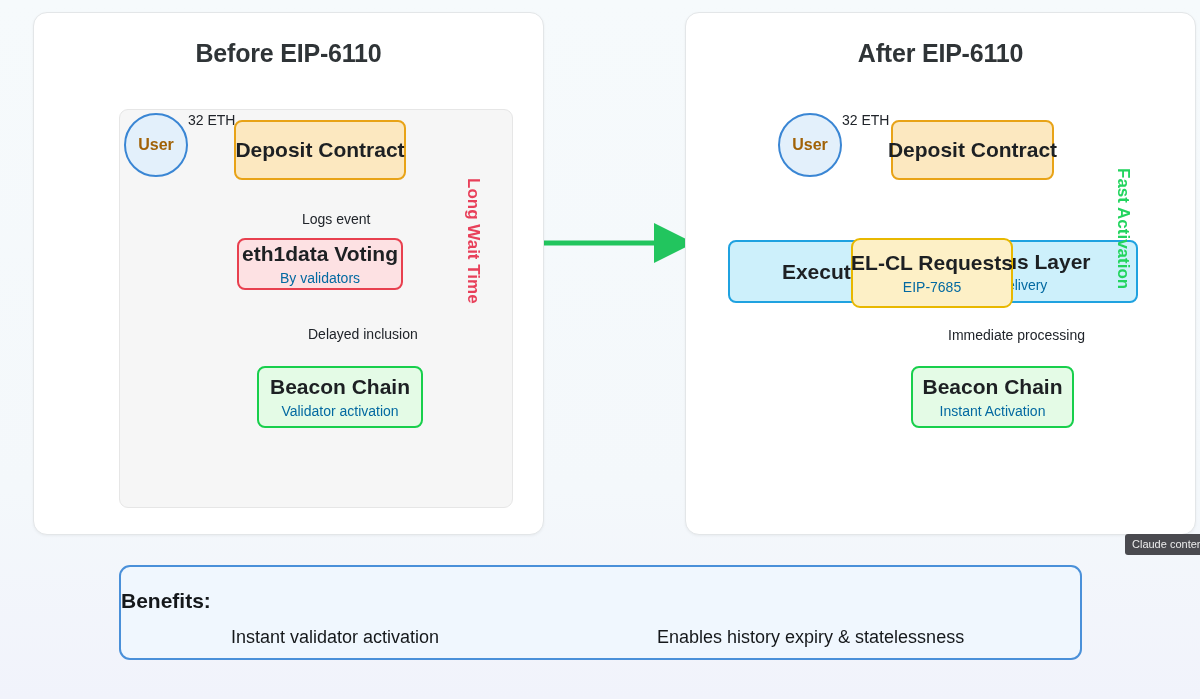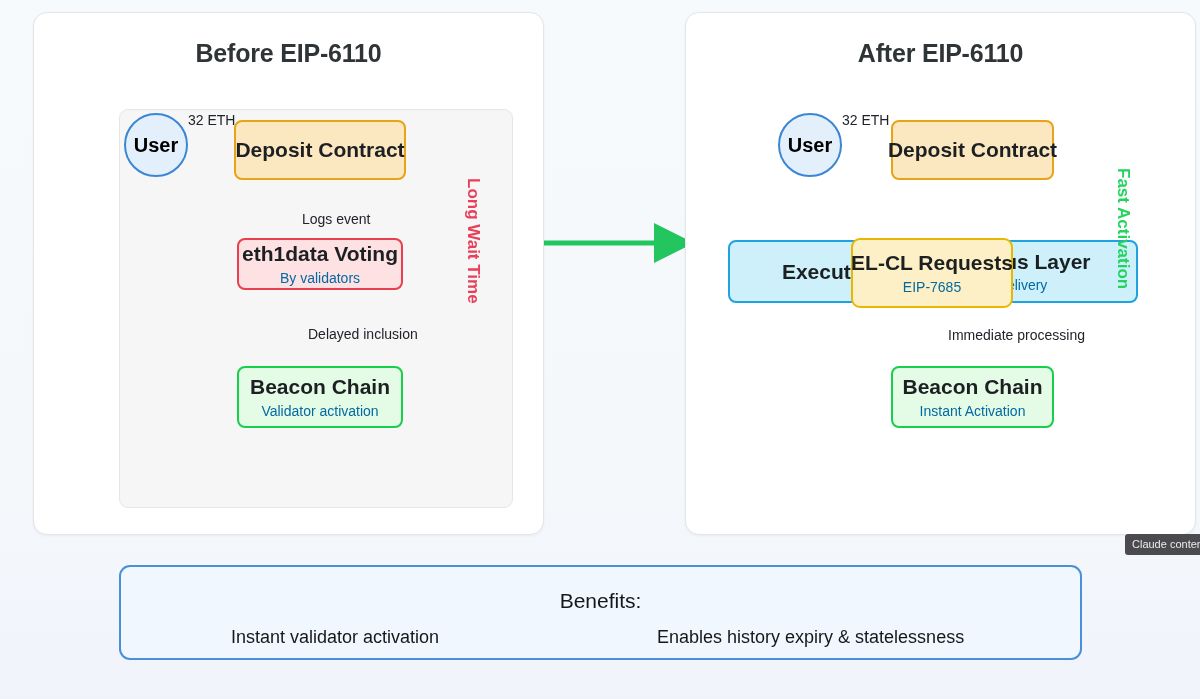--- a/index.html
+++ b/index.html
@@ -89,23 +89,23 @@
   
   .user-circle {
     position: absolute;
     width: 64px; height: 64px;
     border-radius: 50%;
     background: #e3f0fb;
     border: 2.5px solid #3a86d4;
     display: flex;
     align-items: center;
     justify-content: center;
-    font-size: 20px;
-    font-weight: bold;
-    color: #000000;
+    font-size: 16px;
+    font-weight: bold;
+    color: #a16207;
     box-sizing: border-box;
   }
   #user-before { left: 124px; top: 113px; }
   #user-after  { left: 778px; top: 113px; }
 
   
   .box-orange {
     background: #fce8c0;
     border: 2.5px solid #e8a317;
     border-radius: 8px;
@@ -119,20 +119,21 @@
     border: 2.5px solid #e8404f;
     border-radius: 8px;
   }
   #eth1data { left: 237px; top: 238px; width: 166px; height: 52px; }
 
   
   .box-green {
     background: #e4fbe6;
     border: 2.5px solid #18cf4c;
     border-radius: 8px;
+    margin-left: 20px;
   }
   #beacon-before { left: 237px; top: 366px; width: 166px; height: 62px; }
   #beacon-after  { left: 891px; top: 366px; width: 163px; height: 62px; }
 
   
   .box-blue {
     background: #cdf0fb;
     border: 2.5px solid #1fa2e0;
     border-radius: 8px;
   }
@@ -185,23 +186,23 @@
     left: 119px; top: 565px;
     width: 963px; height: 95px;
     box-sizing: border-box;
     background: #f0f7fe;
     border: 2px solid #4a90d9;
     border-radius: 11px;
   }
   #benefits-title {
     position: absolute;
     left: 0; right: 0; top: 22px;
-    text-align: center;
+    text-align: left;
     font-size: 21px;
-    font-weight: normal;
+    font-weight: bold;
     color: #15181b;
   }
   .benefit-item {
     position: absolute;
     top: 60px;
     font-size: 18px;
     color: #15181b;
     white-space: nowrap;
   }
   #benefit-0 { left: 110px; }

